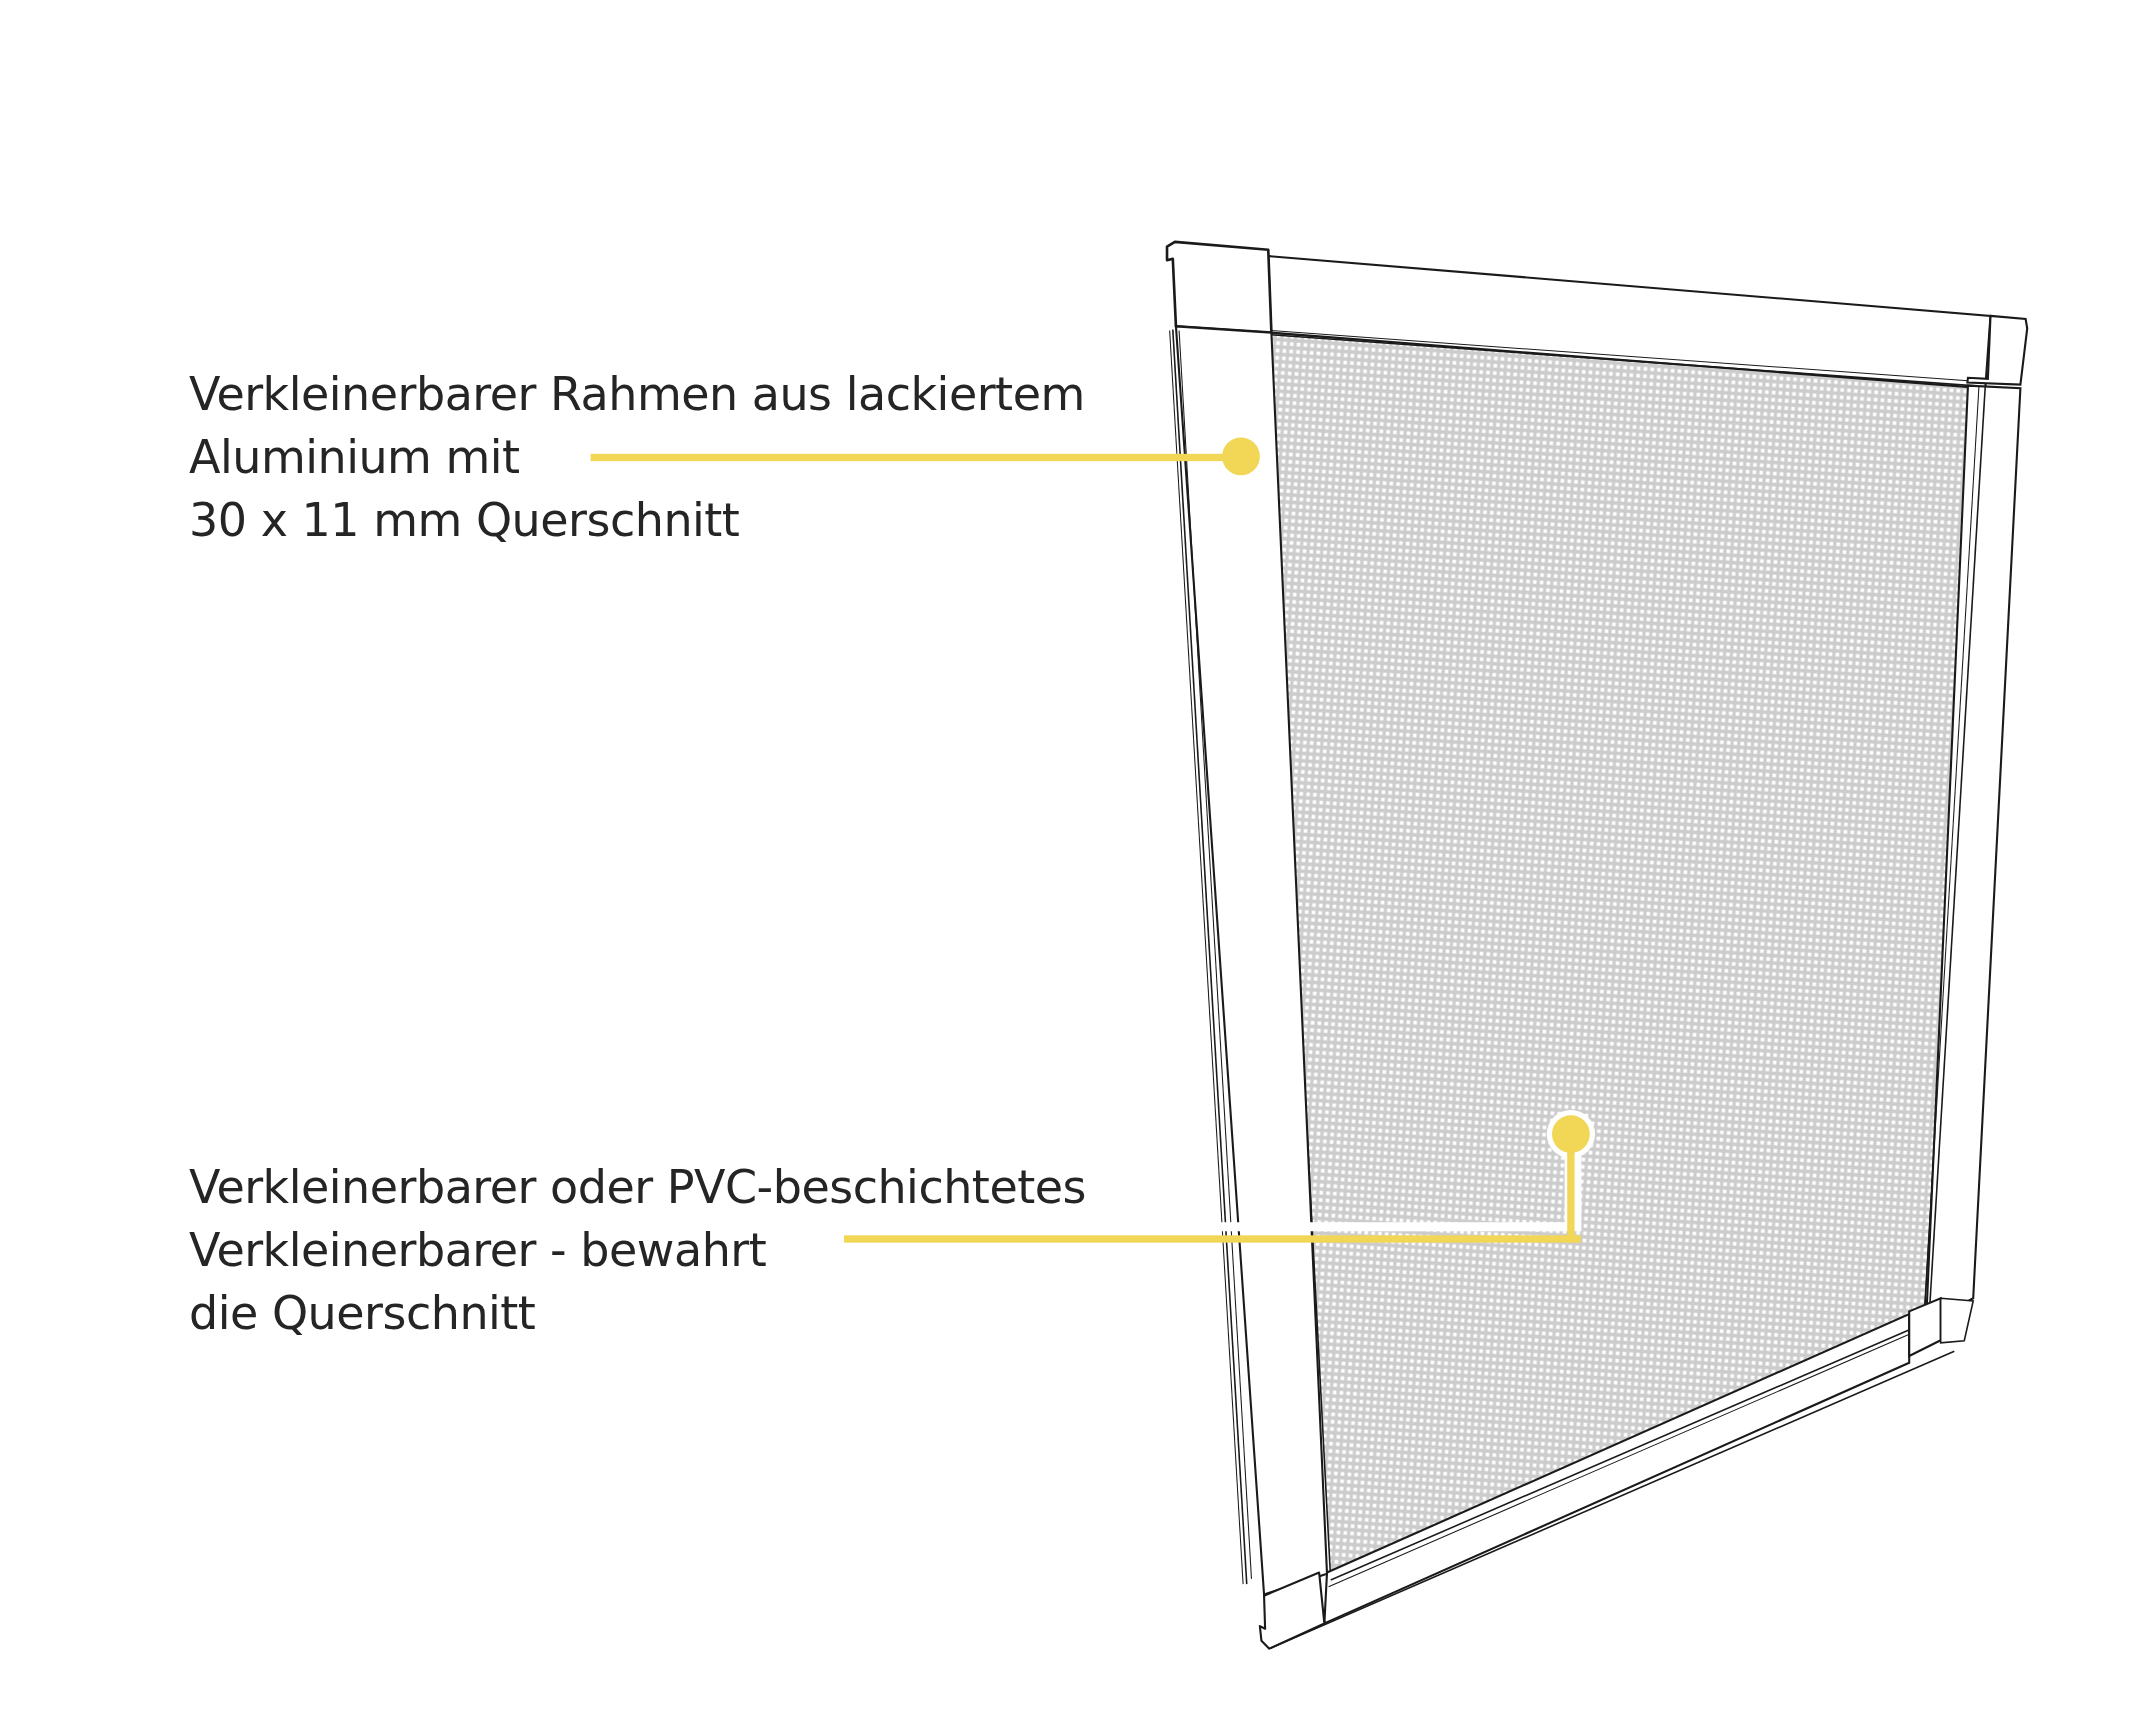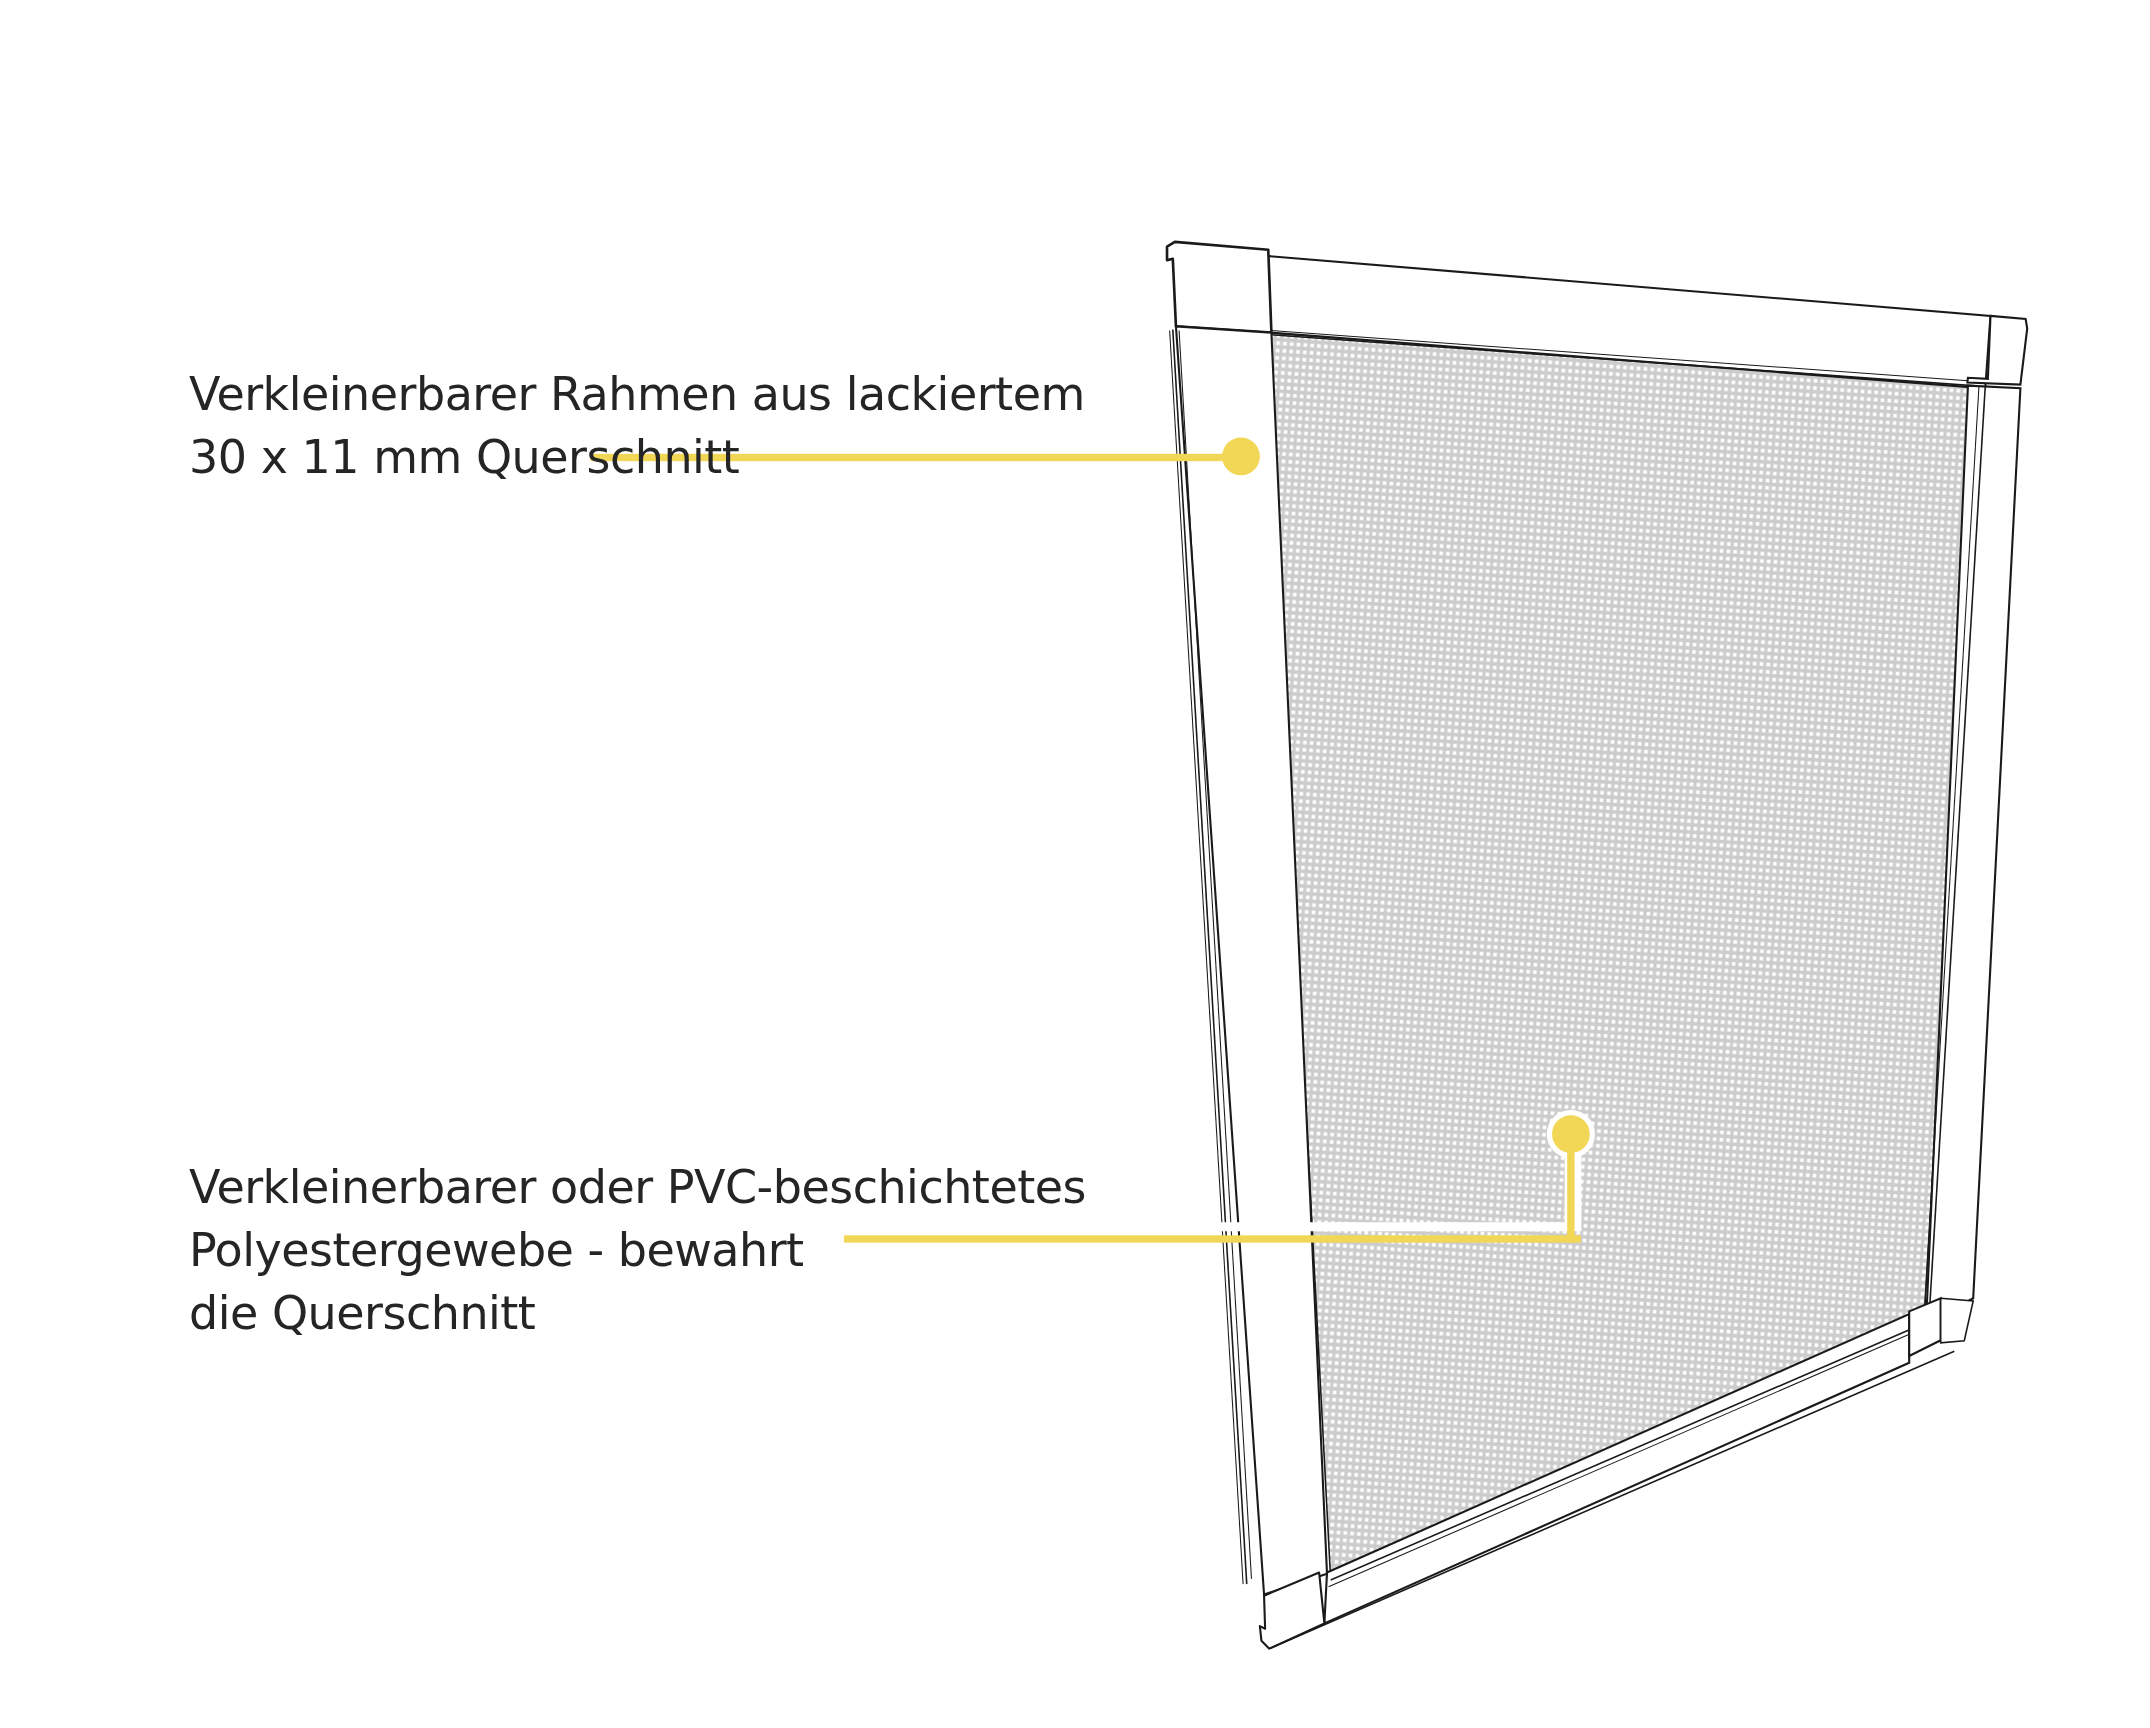--- a/index.html
+++ b/index.html
@@ -64,22 +64,23 @@
       <circle cx="2995" cy="2162" r="46" fill="#ffffff"></circle>
       <rect x="1609" y="2355" width="1405" height="14" fill="#f2d655"></rect>
       <rect x="2988" y="2175" width="14" height="194" fill="#f2d655"></rect>
       <path d="M2975,2172 L3010,2172 L3010,2360 L2975,2360 Z" fill="none"></path>
       <circle cx="2995" cy="2162" r="36" fill="#f2d655"></circle>
     </g>
   </svg>
 
   <div class="label" id="label-frame">
     <span class="line">Verkleinerbarer Rahmen aus lackiertem</span>
+    <span class="line">Aluminium mit</span>
     <span class="line">30 x 11 mm Querschnitt</span>
   </div>
 
   <div class="label" id="label-mesh">
     <span class="line">Verkleinerbarer oder PVC-beschichtetes</span>
-    <span class="line">Polyestergewebe - bewahrt</span>
+    <span class="line">Verkleinerbarer - bewahrt</span>
     <span class="line">die Querschnitt</span>
   </div>
 </div>
 
 
 </body></html>

